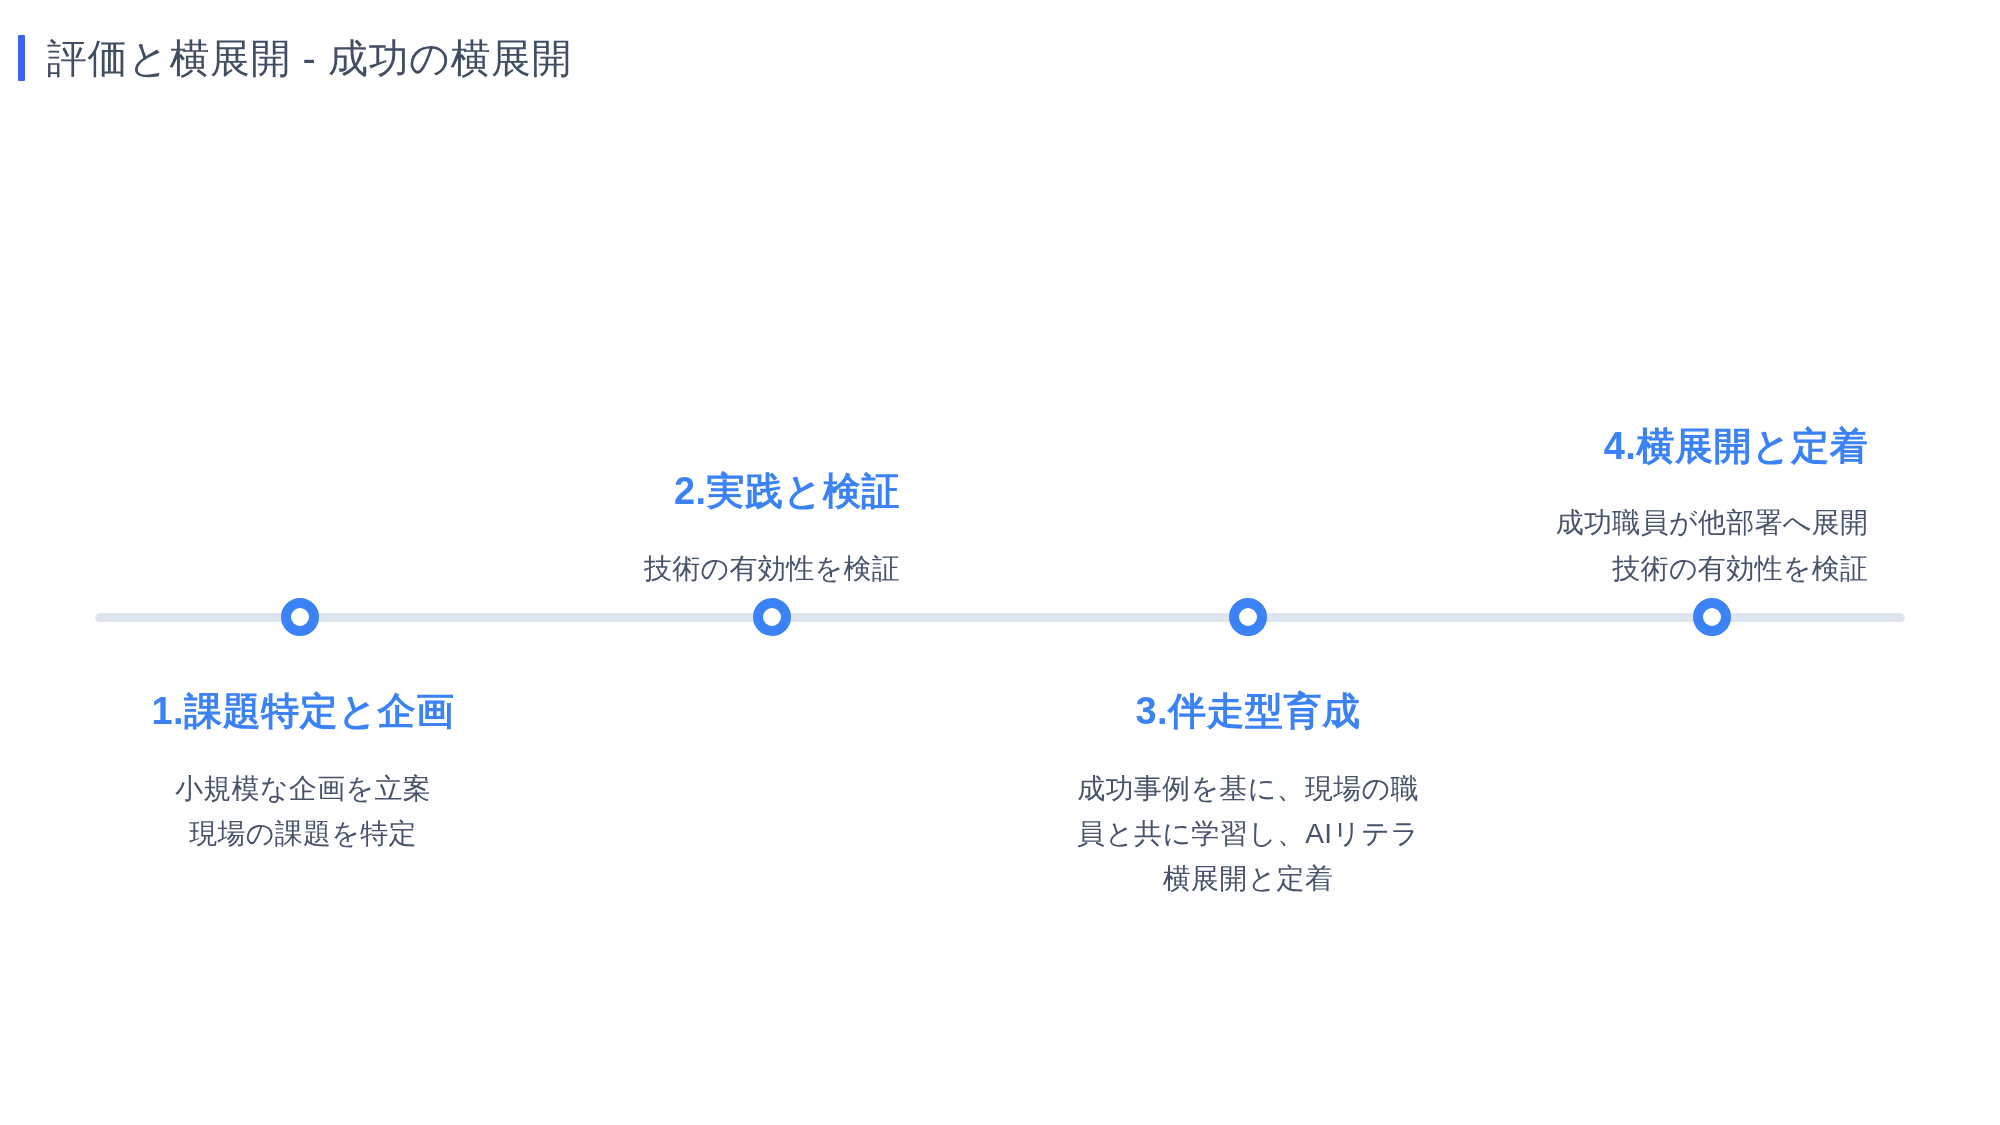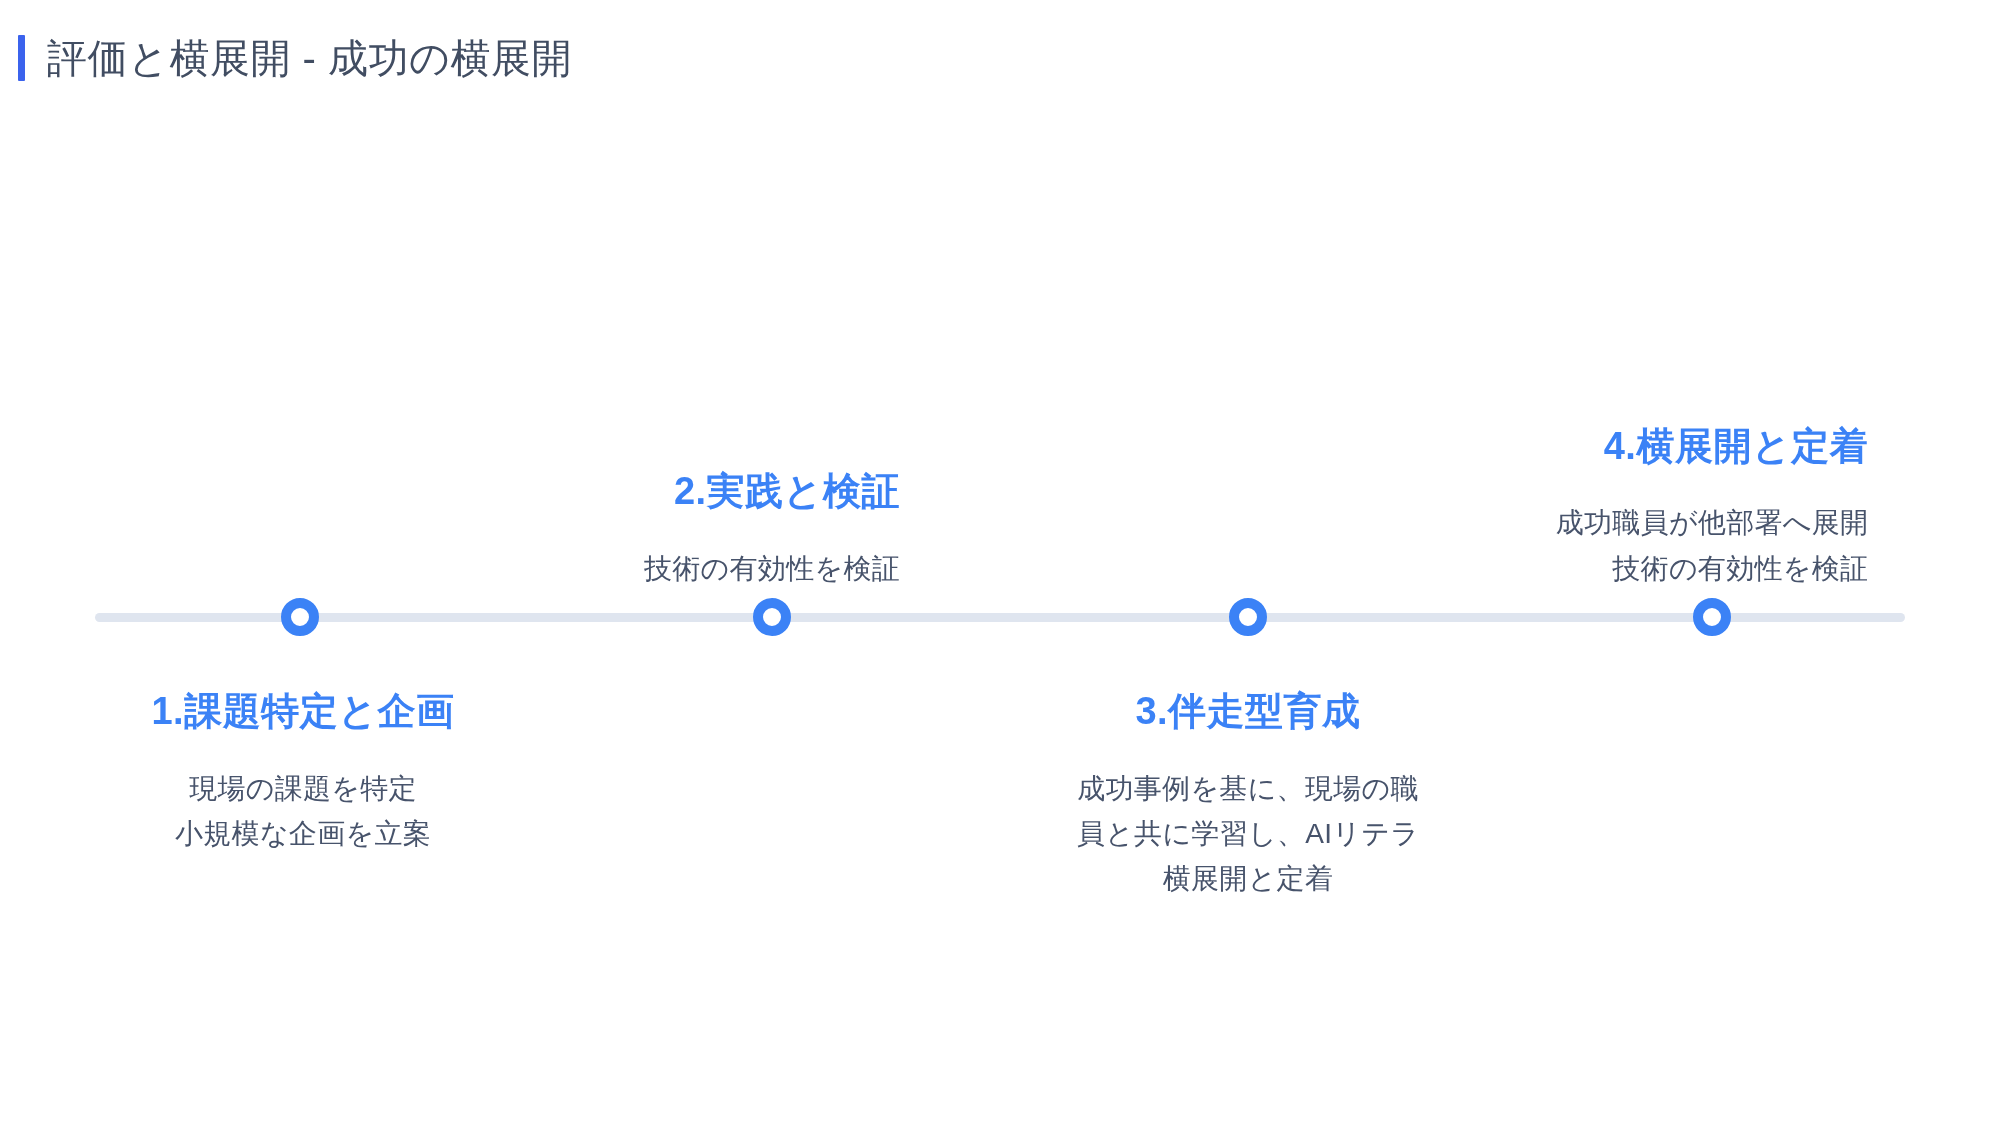--- a/index.html
+++ b/index.html
@@ -120,22 +120,22 @@
   <div class="timeline-line"></div>
 
   <div class="marker" style="left:300px;"></div>
   <div class="marker" style="left:772px;"></div>
   <div class="marker" style="left:1248px;"></div>
   <div class="marker" style="left:1712px;"></div>
 
   <div class="step-block below" style="left:303px;">
     <div class="step-heading">1.課題特定と企画</div>
     <div class="step-desc">
+      <span class="desc-line">小規模な企画を立案</span>
       <span class="desc-line">現場の課題を特定</span>
-      <span class="desc-line">小規模な企画を立案</span>
     </div>
   </div>
 
   <div class="step-block above" style="left:772px;">
     <div class="step-heading">2.実践と検証</div>
     <div class="step-desc">
       <span class="desc-line">技術の有効性を検証</span>
     </div>
   </div>
 

